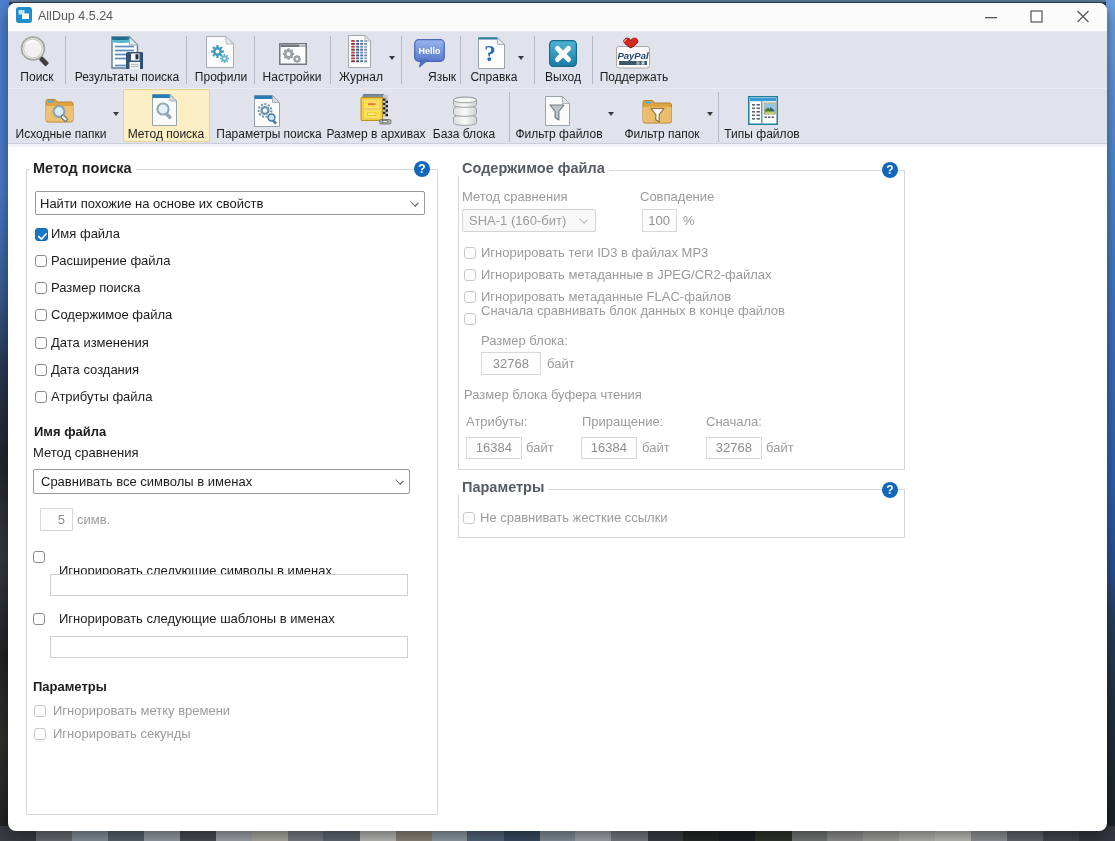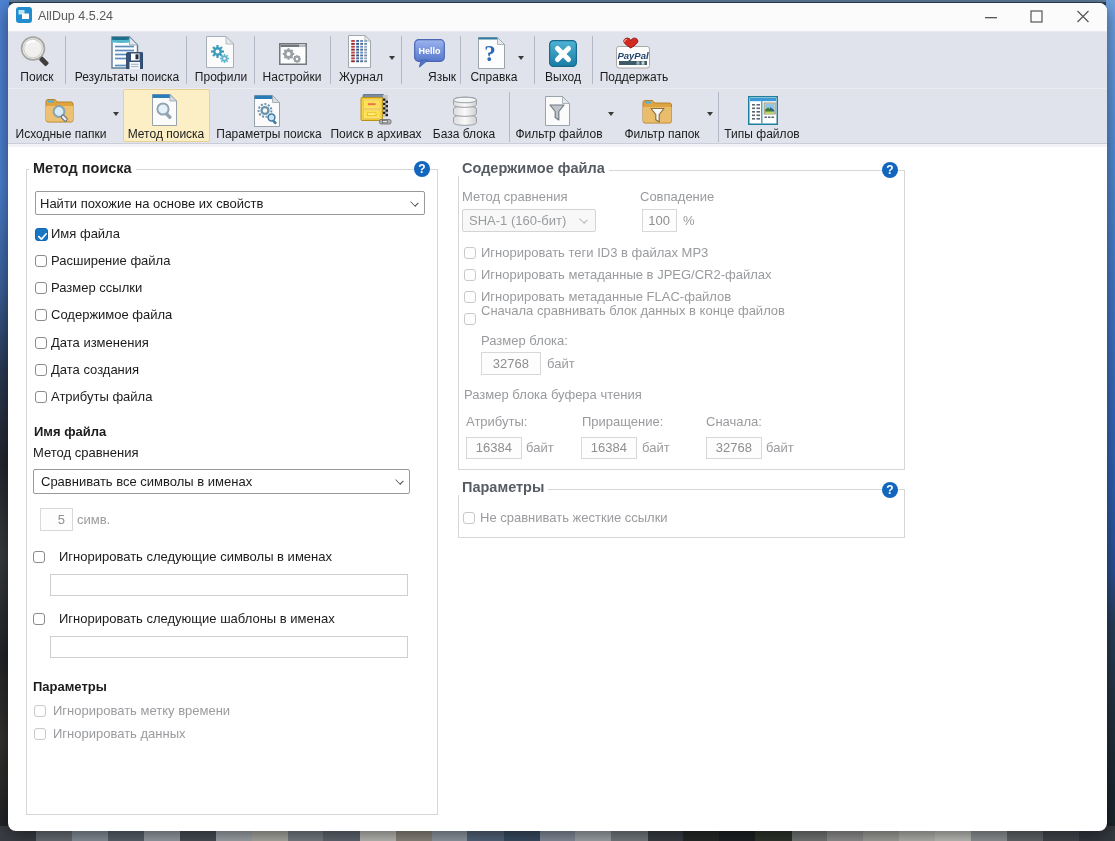--- a/index.html
+++ b/index.html
@@ -95,21 +95,21 @@
 <div class="lab l1" style="left:212px">Настройки</div>
 <div class="lab l1" style="left:281px">Журнал</div>
 <div class="lab l1" style="left:362px">Язык</div>
 <div class="lab l1" style="left:414px">Справка</div>
 <div class="lab l1" style="left:483px">Выход</div>
 <div class="lab l1" style="left:554px">Поддержать</div>
 
 <div class="lab l2" style="left:-19px">Исходные папки</div>
 <div class="lab l2" style="left:86px">Метод поиска</div>
 <div class="lab l2" style="left:189px">Параметры поиска</div>
-<div class="lab l2" style="left:296px">Поиск в архивах</div>
+<div class="lab l2" style="left:296px">Размер в архивах</div>
 <div class="lab l2" style="left:384px">База блока</div>
 <div class="lab l2" style="left:479px">Фильтр файлов</div>
 <div class="lab l2" style="left:582px">Фильтр папок</div>
 <div class="lab l2" style="left:682px">Типы файлов</div>
 
 <div class="drop" style="left:389px;top:56px"></div>
 <div class="drop" style="left:518px;top:56px"></div>
 
 <div class="drop" style="left:113px;top:112px"></div>
 <div class="drop" style="left:608px;top:112px"></div>
@@ -374,48 +374,48 @@
 <div class="txt" style="left:40px;top:197px">Найти похожие на основе их свойств</div>
 <div class="chev" style="left:411px;top:199px"></div>
 
 <div class="cbc" style="left:35px;top:228px"><svg width="13" height="13" viewBox="0 0 13 13">
       <path d="M2.8 6.6 L5.4 9.2 L10.2 3.8" stroke="#fff" stroke-width="1.7" fill="none" stroke-linecap="round" stroke-linejoin="round"></path>
     </svg></div>
 <div class="txt" style="left:51px;top:227px">Имя файла</div>
 <div class="cb" style="left:35px;top:255px"></div>
 <div class="txt" style="left:51px;top:254px">Расширение файла</div>
 <div class="cb" style="left:35px;top:282px"></div>
-<div class="txt" style="left:51px;top:281px">Размер ссылки</div>
+<div class="txt" style="left:51px;top:281px">Размер поиска</div>
 <div class="cb" style="left:35px;top:309px"></div>
 <div class="txt" style="left:51px;top:308px">Содержимое файла</div>
 <div class="cb" style="left:35px;top:337px"></div>
 <div class="txt" style="left:51px;top:336px">Дата изменения</div>
 <div class="cb" style="left:35px;top:364px"></div>
 <div class="txt" style="left:51px;top:363px">Дата создания</div>
 <div class="cb" style="left:35px;top:391px"></div>
 <div class="txt" style="left:51px;top:390px">Атрибуты файла</div>
 <div class="txt bold" style="left:34px;top:425px">Имя файла</div>
 <div class="txt" style="left:33px;top:446px">Метод сравнения</div>
 <div class="sel" style="left:33px;top:469px;width:377px;height:25px"></div>
 <div class="txt" style="left:41px;top:475px">Сравнивать все символы в именах</div>
 <div class="chev" style="left:396px;top:477px"></div>
 <div class="inpd" style="left:40px;top:508px;width:33px;height:23px"></div>
 <div class="num" style="left:40px;top:513px;width:25px">5</div>
 <div class="txtg" style="left:77px;top:513px">симв.</div>
 <div class="cb" style="left:33px;top:551px"></div>
-<div class="txt" style="left:59px;top:550px">Игнорировать следующие символы в именах</div>
+<div class="txt" style="left:59px;top:564px">Игнорировать следующие символы в именах</div>
 <div class="inp" style="left:50px;top:574px;width:358px;height:22px"></div>
 <div class="cb" style="left:33px;top:613px"></div>
 <div class="txt" style="left:59px;top:612px">Игнорировать следующие шаблоны в именах</div>
 <div class="inp" style="left:50px;top:636px;width:358px;height:22px"></div>
 <div class="txt bold" style="left:33px;top:680px">Параметры</div>
 <div class="cbd" style="left:34px;top:705px"></div>
 <div class="txtg" style="left:53px;top:704px">Игнорировать метку времени</div>
 <div class="cbd" style="left:34px;top:728px"></div>
-<div class="txtg" style="left:53px;top:727px">Игнорировать данных</div>
+<div class="txtg" style="left:53px;top:727px">Игнорировать секунды</div>
 
 <div class="gbox" style="left:458px;top:170px;width:447px;height:300px"></div>
 <div class="legendg" style="left:458px;top:161px">Содержимое файла</div>
 <div class="help" style="left:882px;top:162px">?</div>
 <div class="txtg" style="left:462px;top:190px;">Метод сравнения</div>
 <div class="txtg" style="left:640px;top:190px">Совпадение</div>
 <div class="seld" style="left:462px;top:209px;width:134px;height:23px"></div>
 <div class="txtg" style="left:469px;top:214px">SHA-1 (160-бит)</div>
 <div class="chevg" style="left:580px;top:216px"></div>
 <div class="inpd" style="left:642px;top:209px;width:35px;height:23px"></div>

